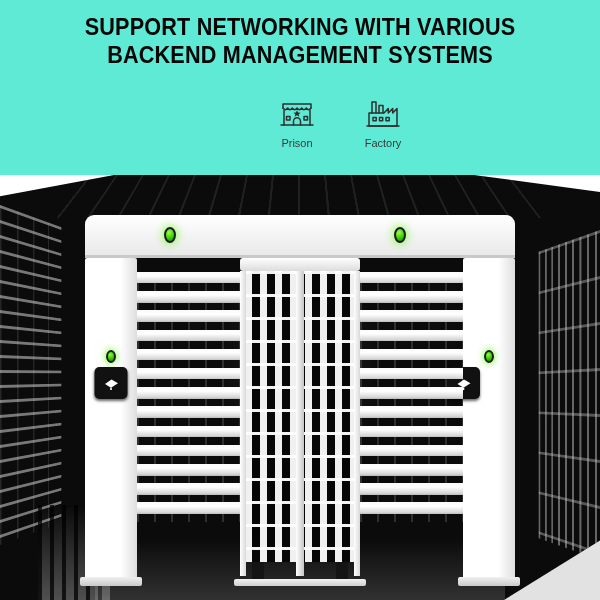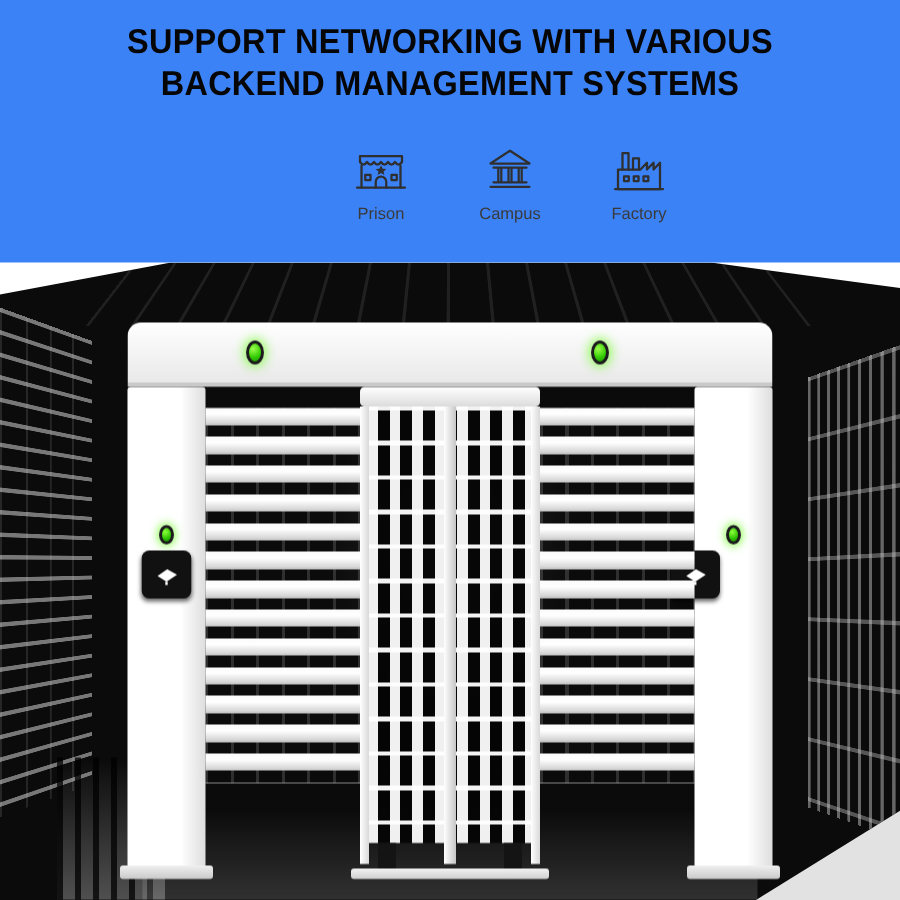--- a/index.html
+++ b/index.html
@@ -1,17 +1,17 @@
 <!DOCTYPE html>
 <html><head>
 <meta charset="utf-8">
 <style>
   html,body{margin:0;padding:0;}
   .page{
-    position:relative;width:600px;height:600px;overflow:hidden;background:#3b82f6;
+    position:relative;width:600px;height:600px;overflow:hidden;background:#5eead4;
     font-family:"Liberation Sans",sans-serif;
   }
   
   .header{position:absolute;top:0;left:0;width:600px;text-align:center;}
   .title{
     margin-top:13px;font-weight:bold;font-size:23px;line-height:28px;color:#060606;
     transform:scaleX(0.94);letter-spacing:.2px;
   }
   .title div{white-space:nowrap;}
   
@@ -153,30 +153,20 @@
         <path d="M7 14.5 V29 M33 14.5 V29"></path>
         <path d="M4 29 h32"></path>
         <polygon fill="#2f2f2f" stroke="none" points="20,14.2 21.1,16.5 23.6,16.7 21.7,18.3 22.3,20.7 20,19.3 17.7,20.7 18.3,18.3 16.4,16.7 18.9,16.5"></polygon>
         <path d="M16.5 29 v-3.8 a3.5 3.5 0 0 1 7 0 V29"></path>
         <rect x="9.5" y="20.5" width="3.5" height="3.5"></rect>
         <rect x="27" y="20.5" width="3.5" height="3.5"></rect>
       </svg>
       <div class="use-case-label">Prison</div>
     </div>
 
-    <div class="use-case">
-      <svg width="34" height="34" viewBox="0 0 34 34">
-        <path d="M4 13 L17 4.5 L30 13 Z"></path>
-        <path d="M6 15.8 h22"></path>
-        <path d="M9.2 16 V25 M11.2 16 V25 M16 16 V25 M18 16 V25 M22.8 16 V25 M24.8 16 V25"></path>
-        <path d="M6 25.5 h22"></path>
-        <path d="M4 28.5 h26"></path>
-      </svg>
-      <div class="use-case-label">Campus</div>
-    </div>
 
 
     <div class="use-case">
       <svg width="36" height="32" viewBox="0 0 36 32">
         <path d="M7 15 V4 h4 V15"></path>
         <path d="M14 15 V7.5 h4 V15"></path>
         <path d="M4 28 V15 h15 l4.3 -4.5 v4.5 l4.4 -4.5 v4.5 l4.3 -4.5 V28 Z"></path>
         <rect x="8" y="19.5" width="3.2" height="3.2"></rect>
         <rect x="14.5" y="19.5" width="3.2" height="3.2"></rect>
         <rect x="21" y="19.5" width="3.2" height="3.2"></rect>

